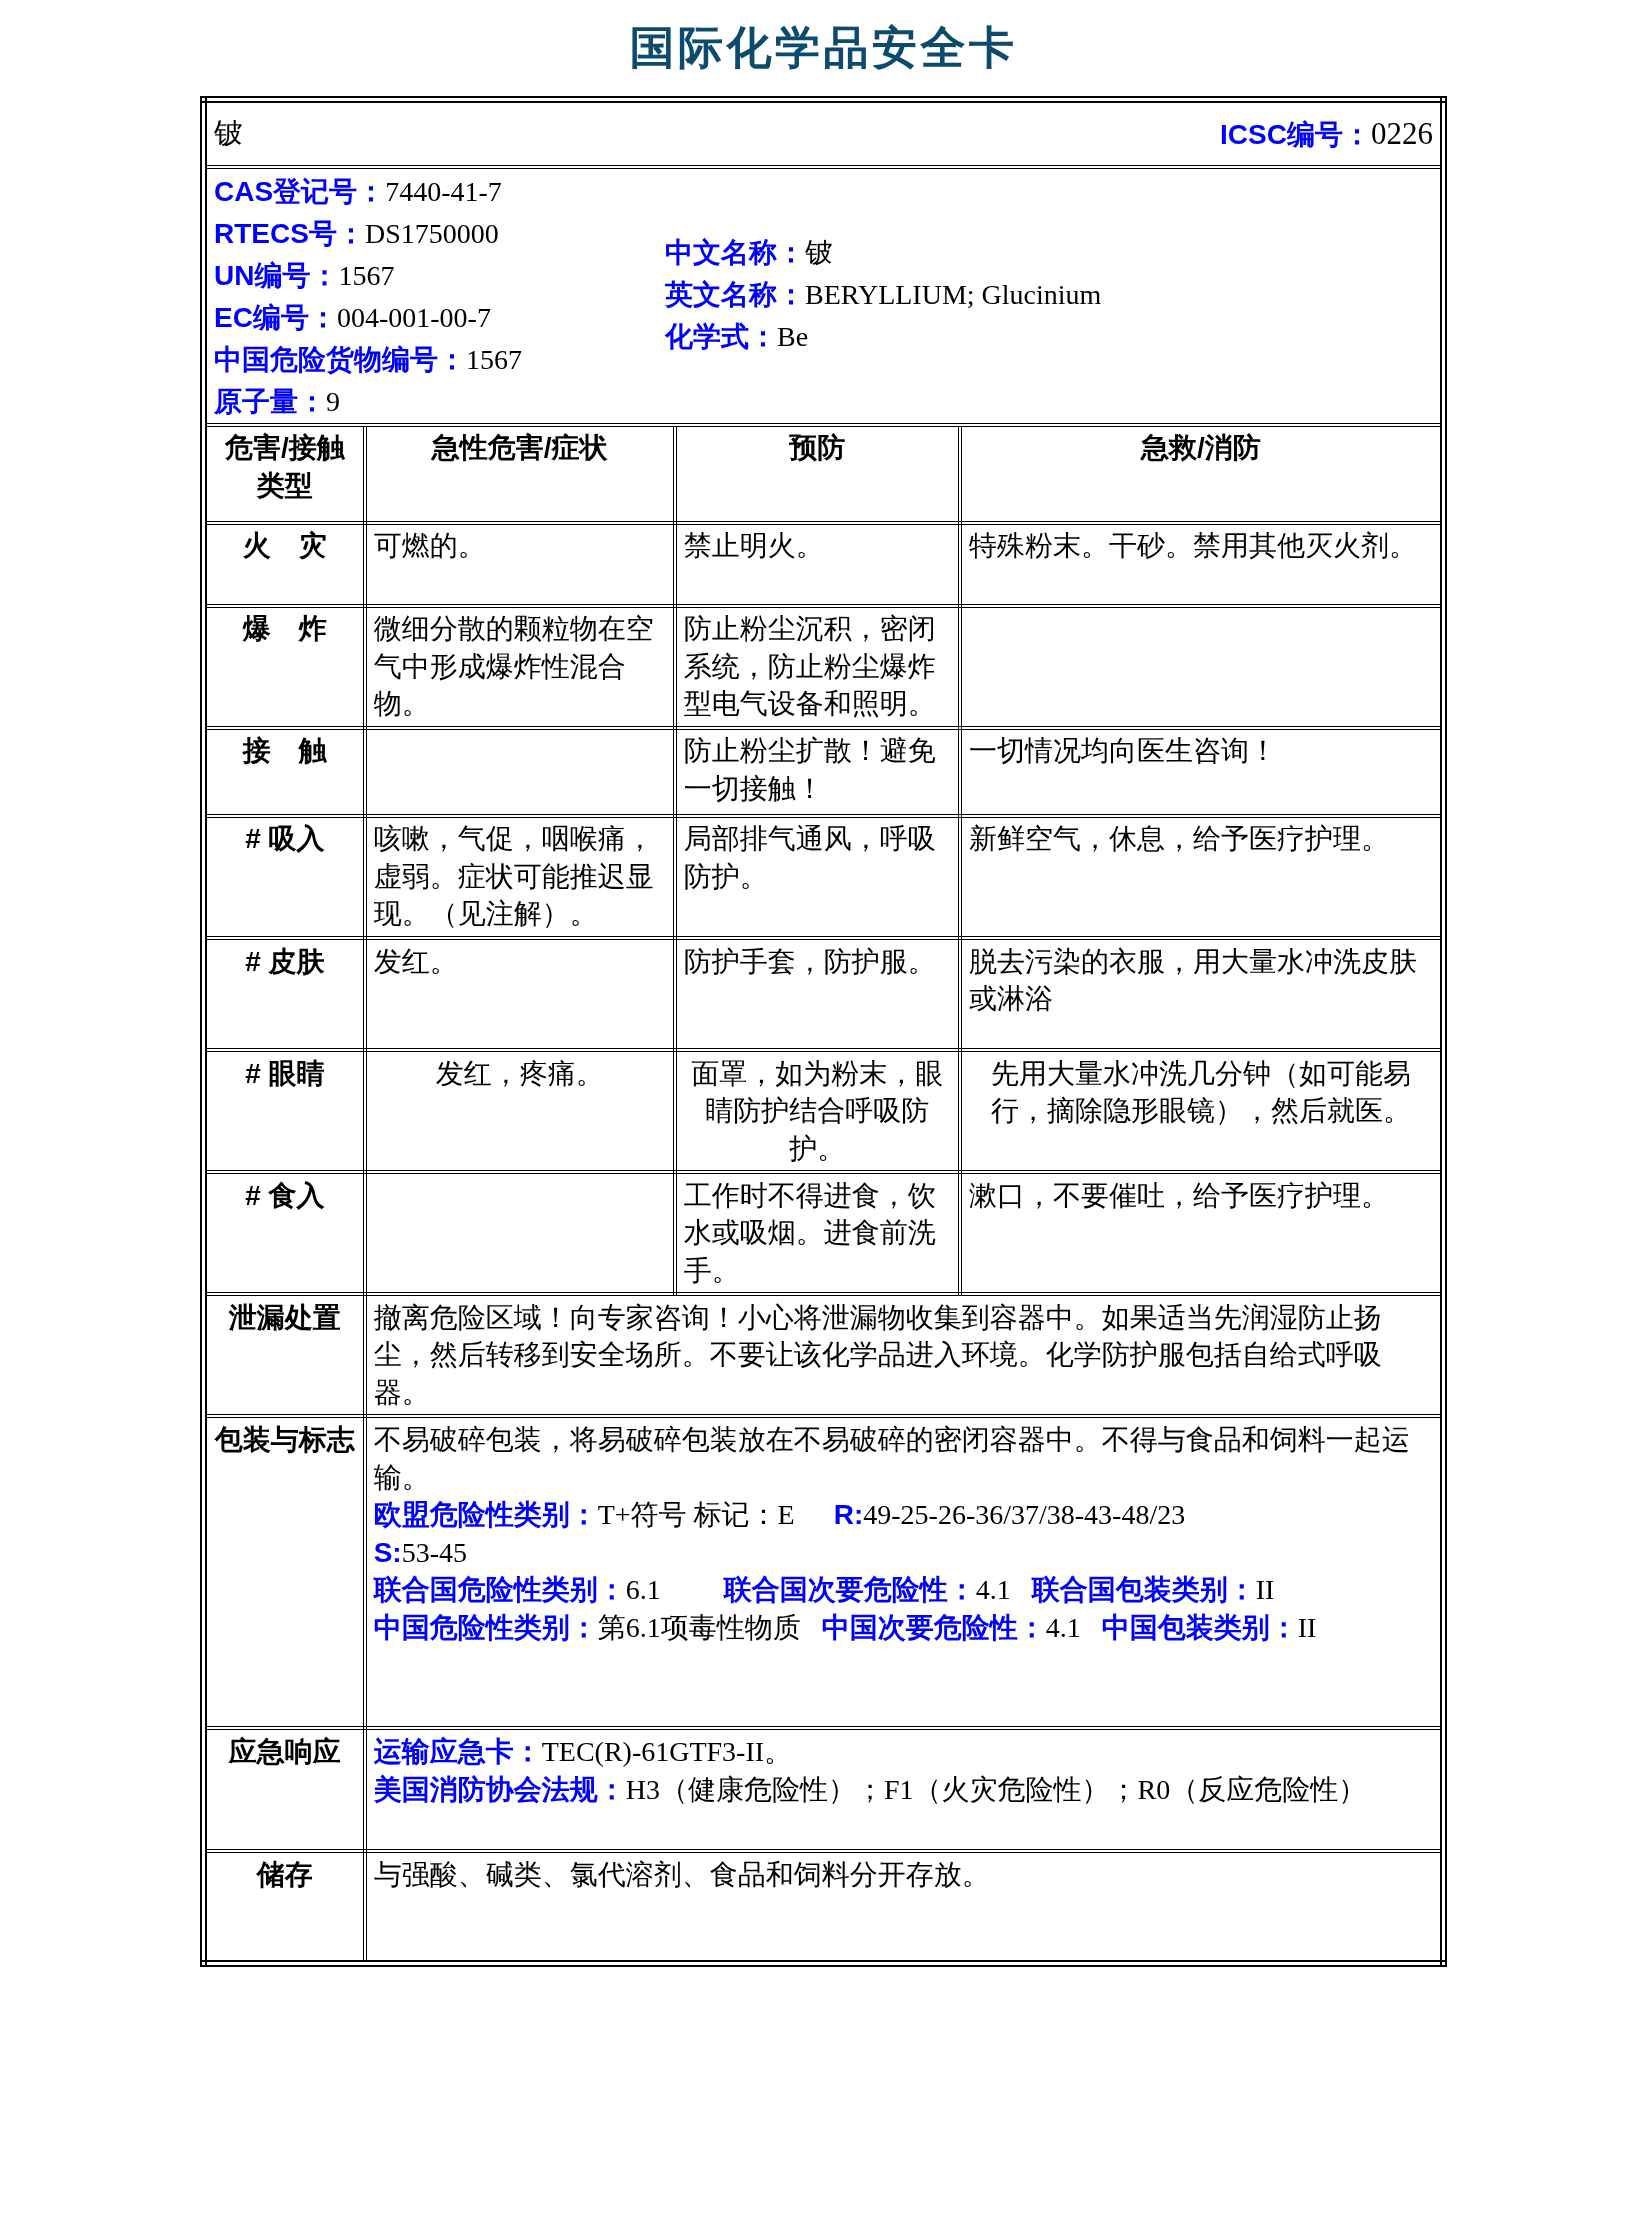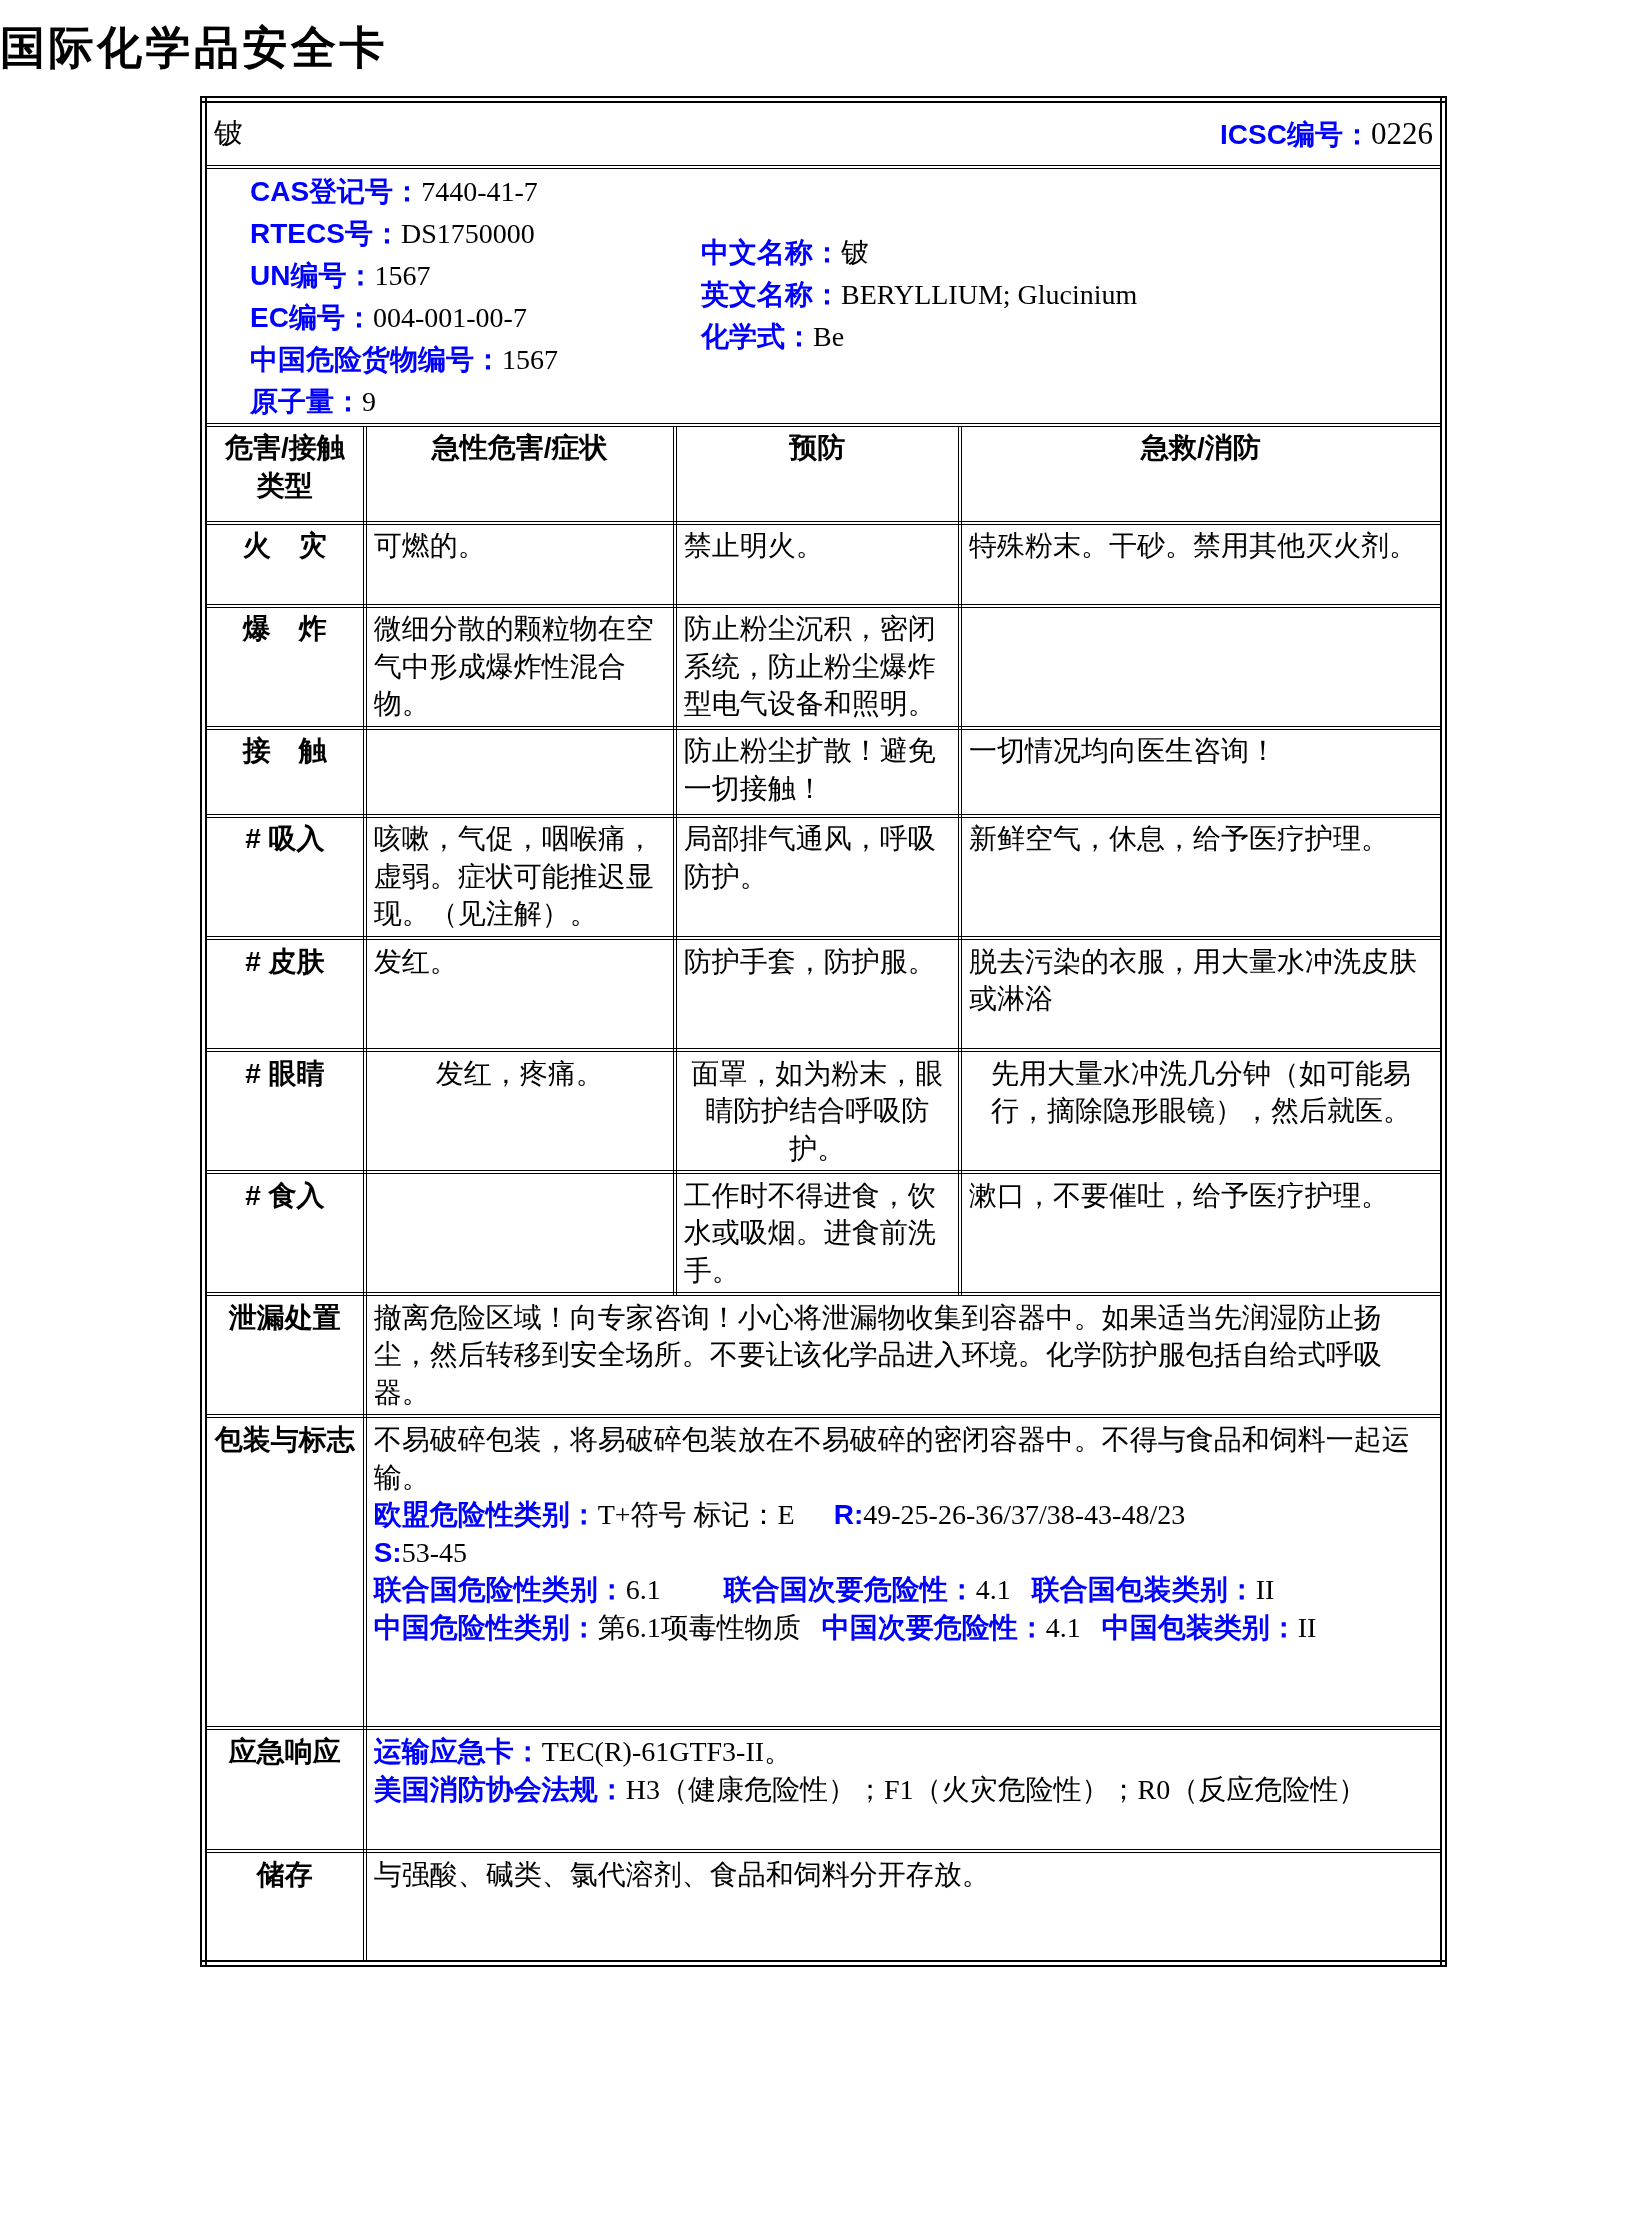--- a/index.html
+++ b/index.html
@@ -2,26 +2,26 @@
 <html style="font-size:11.2px"><head>
 <meta charset="utf-8">
 <style>
   * { box-sizing: border-box; }
   html,body { margin:0; padding:0; background:#ffffff; }
   body { width:1647px; height:2227px; font-family:"Liberation Serif", serif; color:#000; }
 
   .page { width:1647px; padding-top:18px; }
 
   .title {
-    color:#000000;
+    color:#0c4a6e;
     font-family:"Liberation Sans", sans-serif;
     font-weight:bold;
     font-size:45px;
     letter-spacing:3.5px;
-    text-align:left;
+    text-align:center;
     margin:0 0 18px 0;
   }
 
   table.card {
     width:1247px;
     margin:0 auto;
     border-collapse:collapse;
     table-layout:fixed;
     border:7px double #000;
   }
@@ -58,21 +58,21 @@
   tr.r-emer  > td { height:123px; }
   tr.r-stor  > td { height:112px; }
 
   .name-line { display:flex; justify-content:space-between; align-items:center; }
   .name-line .chem { font-size:29px; }
   .icsc-num { font-size:31px; }
 
   .id-grid { display:flex; height:247px; }
   .id-left { width:37%; }
   .id-right { width:63%; display:flex; flex-direction:column; justify-content:center; }
-  .id-line { line-height:1.5; white-space:nowrap;margin-left:36px; }
+  .id-line { line-height:1.5; white-space:nowrap; }
 
   th.hdr {
     vertical-align:middle; text-align:center;
     color:#0000ff; font-family:"Liberation Sans", sans-serif;
     font-weight:bold; font-size:31px; line-height:1.45;
   }
   td.type-cell {
     vertical-align:middle; text-align:center;
     color:#0000ff; font-family:"Liberation Sans", sans-serif;
     font-weight:bold; font-size:29px;

